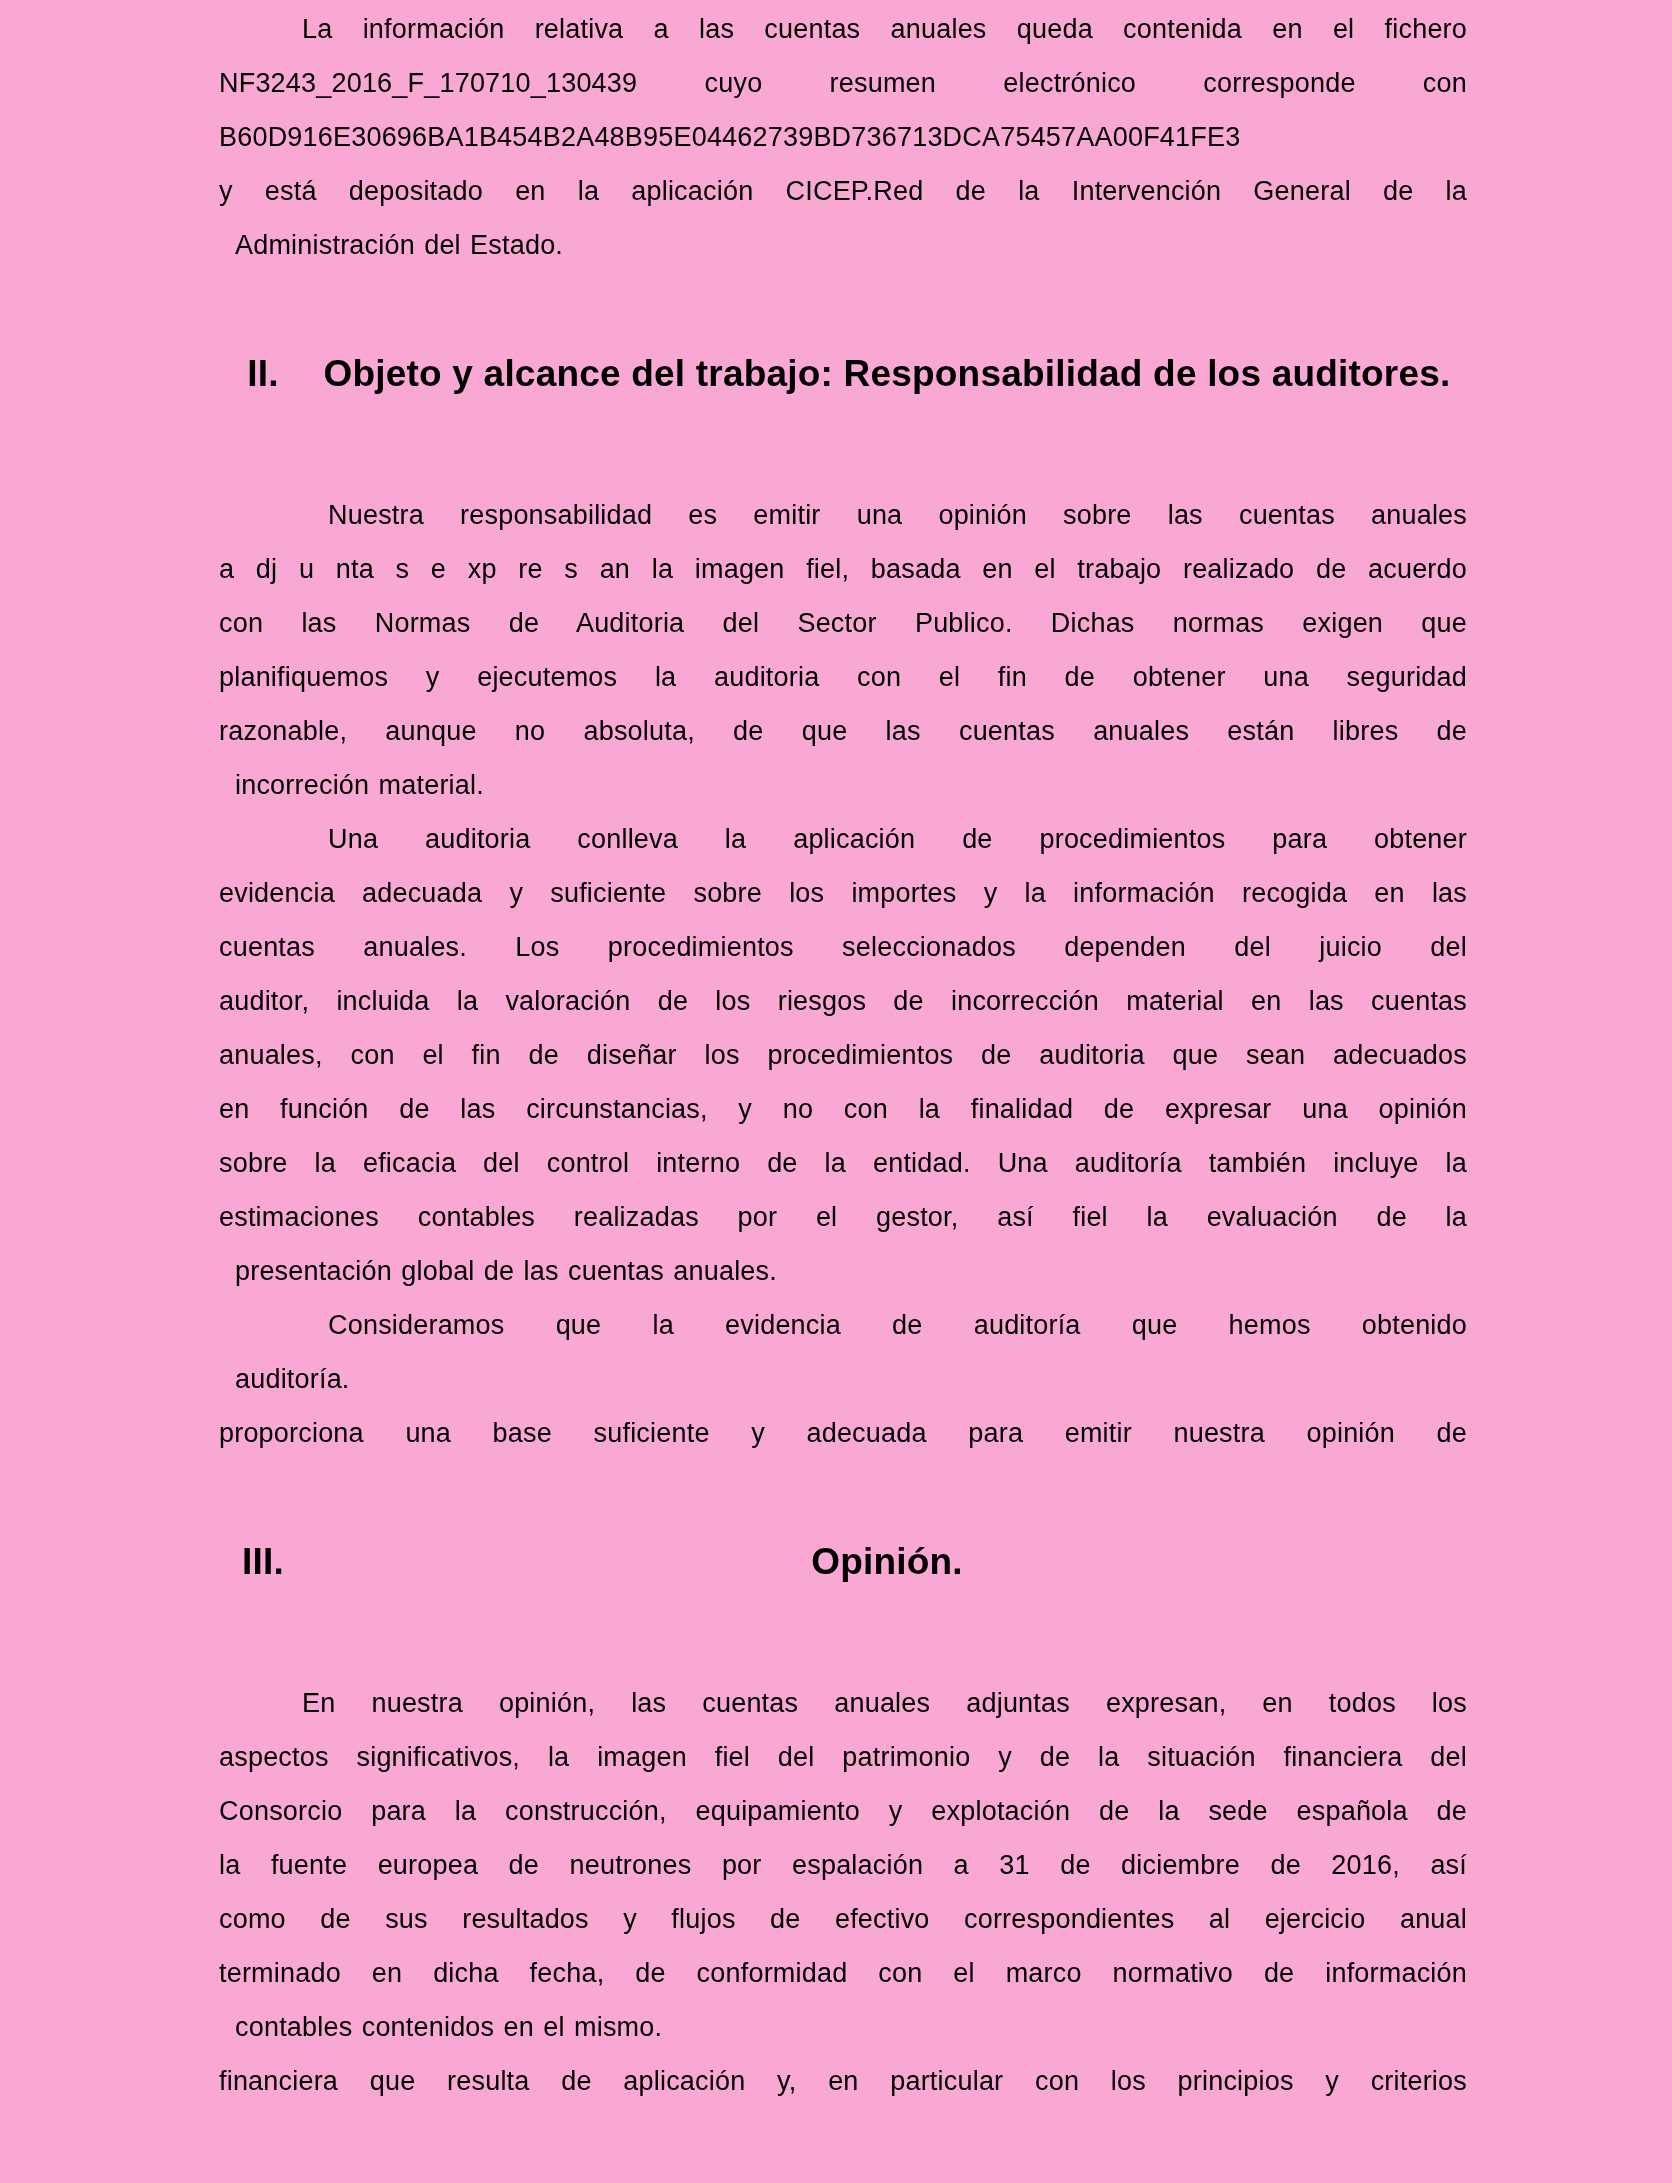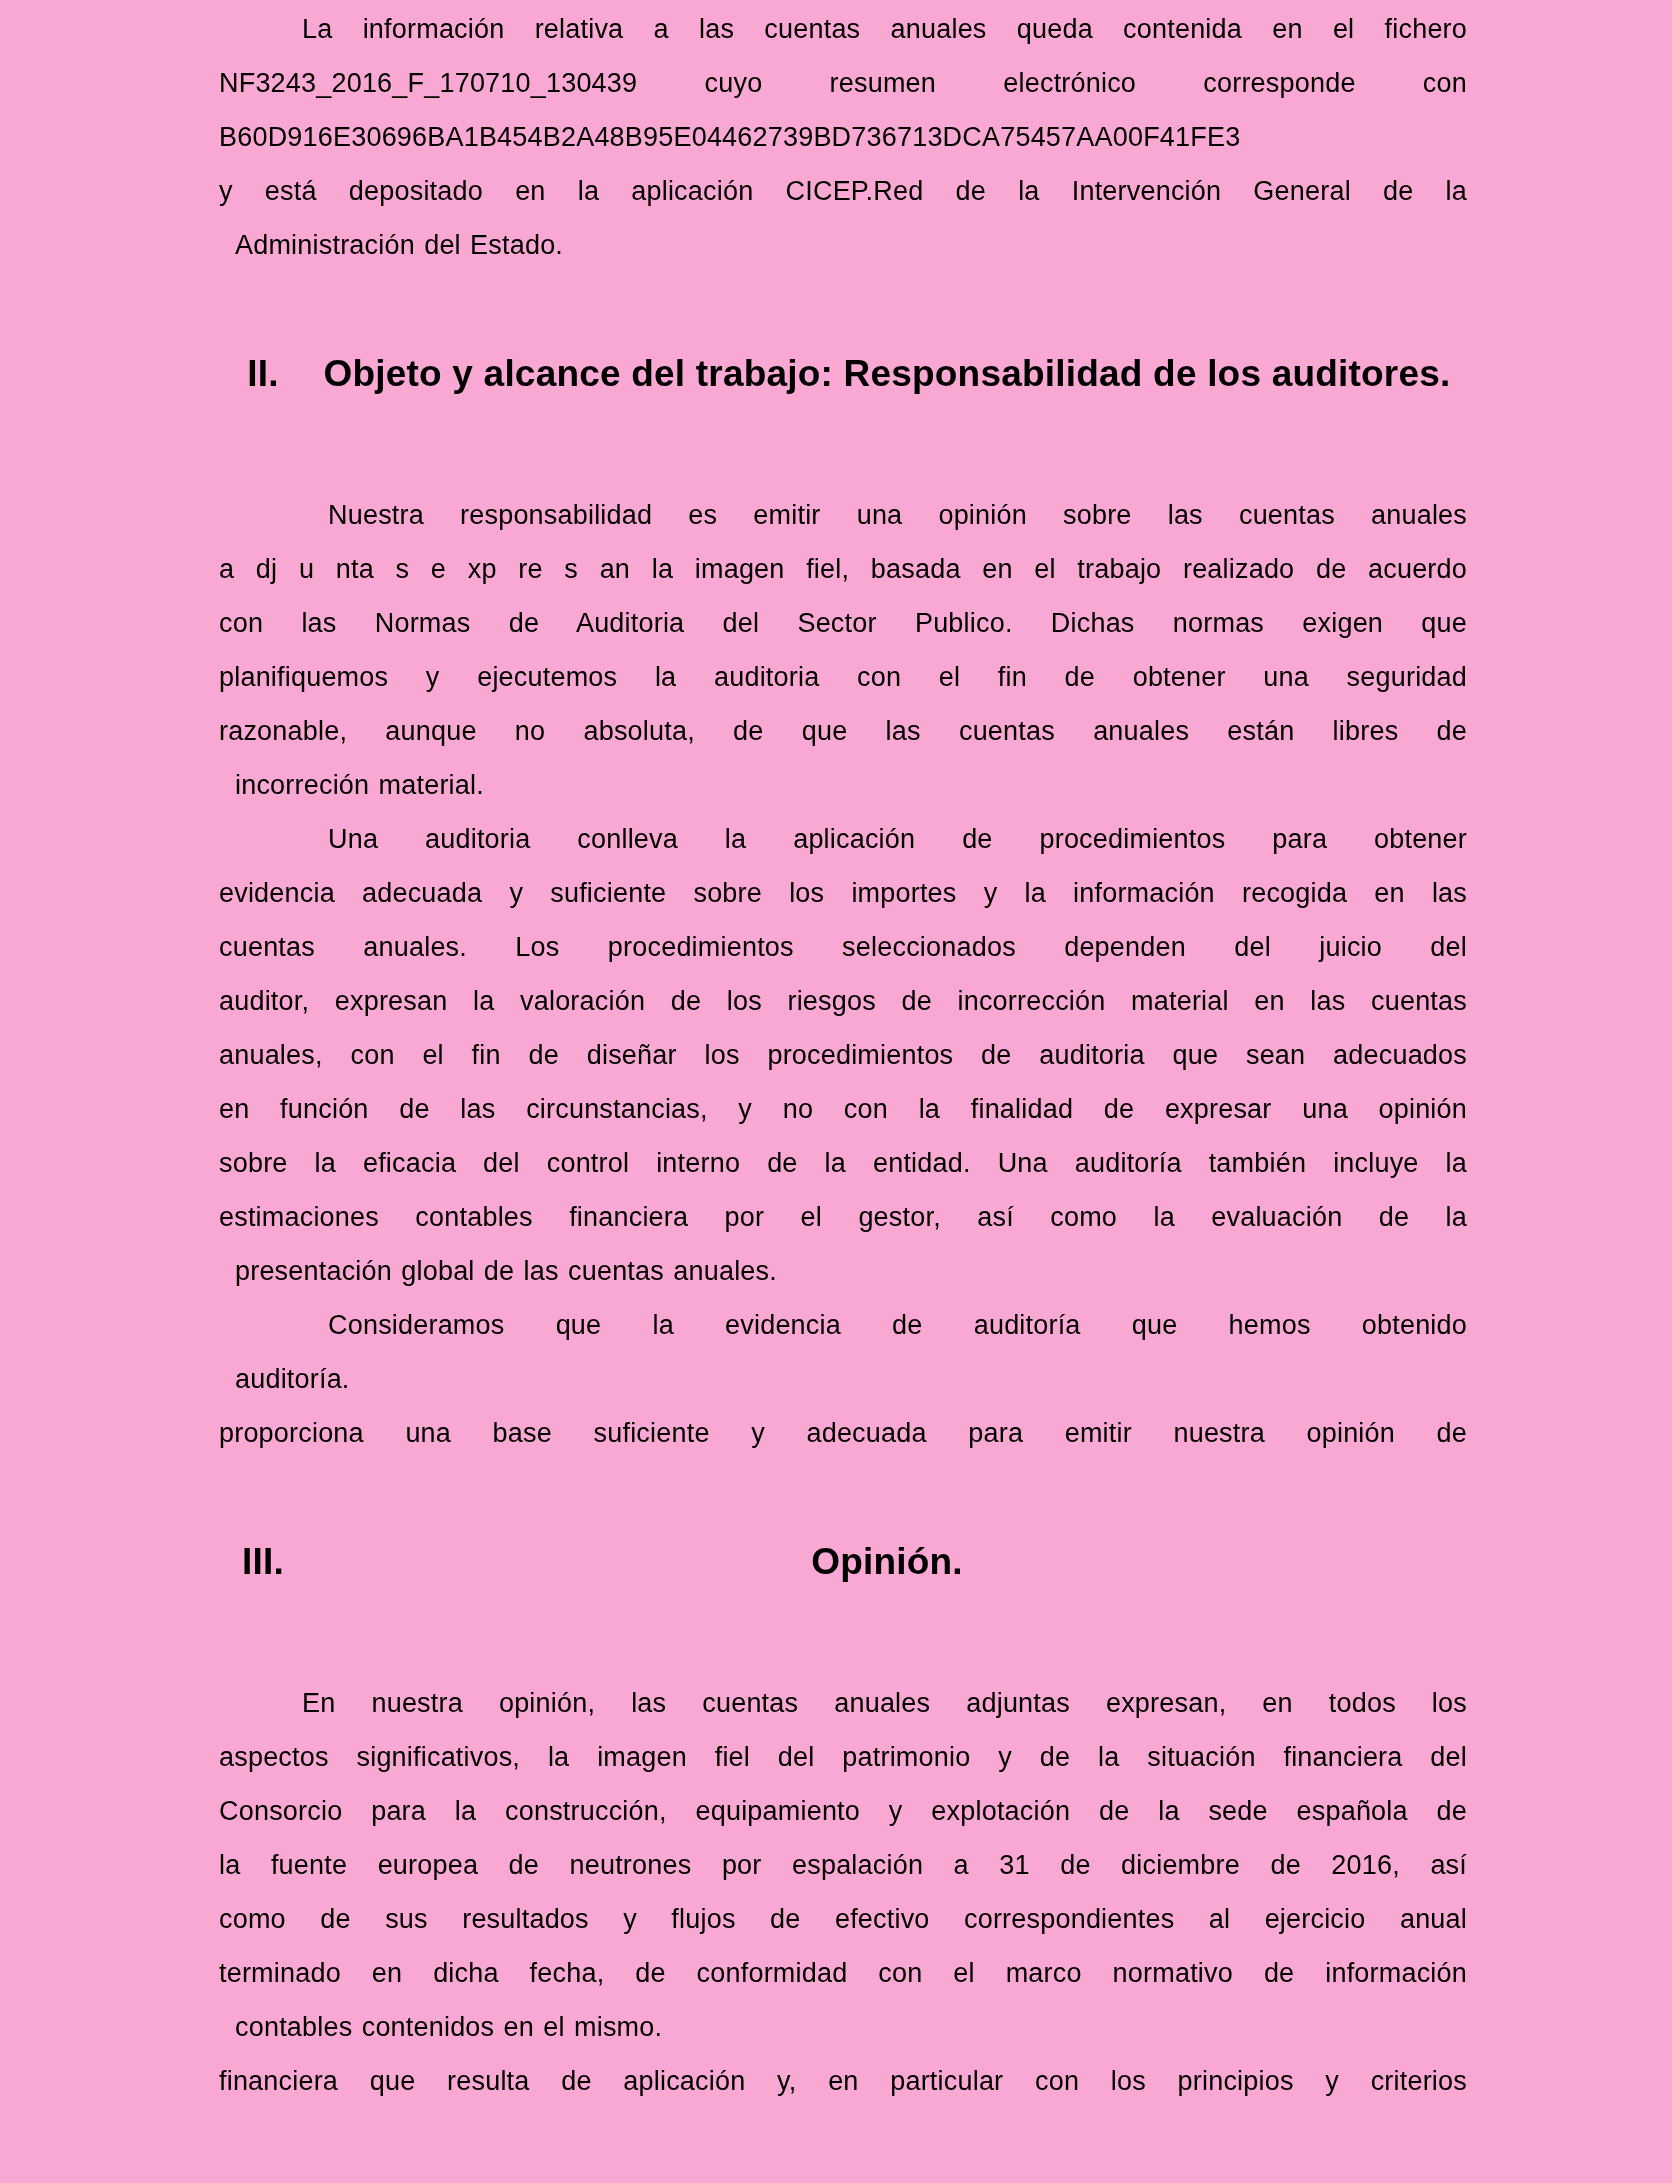--- a/index.html
+++ b/index.html
@@ -68,25 +68,25 @@
     <div class="line">con las Normas de Auditoria del Sector Publico. Dichas normas exigen que</div>
     <div class="line">planifiquemos y ejecutemos la auditoria con el fin de obtener una seguridad</div>
     <div class="line">razonable, aunque no absoluta, de que las cuentas anuales están libres de</div>
     <div class="line last">incorreción material.</div>
   </div>
 
   <div class="para">
     <div class="line indent-lg">Una auditoria conlleva la aplicación de procedimientos para obtener</div>
     <div class="line">evidencia adecuada y suficiente sobre los importes y la información recogida en las</div>
     <div class="line">cuentas anuales. Los procedimientos seleccionados dependen del juicio del</div>
-    <div class="line">auditor, expresan la valoración de los riesgos de incorrección material en las cuentas</div>
+    <div class="line">auditor, incluida la valoración de los riesgos de incorrección material en las cuentas</div>
     <div class="line">anuales, con el fin de diseñar los procedimientos de auditoria que sean adecuados</div>
     <div class="line">en función de las circunstancias, y no con la finalidad de expresar una opinión</div>
     <div class="line">sobre la eficacia del control interno de la entidad. Una auditoría también incluye la</div>
-    <div class="line">estimaciones contables financiera por el gestor, así como la evaluación de la</div>
+    <div class="line">estimaciones contables realizadas por el gestor, así fiel la evaluación de la</div>
     <div class="line last">presentación global de las cuentas anuales.</div>
   </div>
 
   <div class="para">
     <div class="line indent-lg">Consideramos que la evidencia de auditoría que hemos obtenido</div>
     <div class="line last">auditoría.</div>
     <div class="line">proporciona una base suficiente y adecuada para emitir nuestra opinión de</div>
   </div>
 
   <div class="heading">

